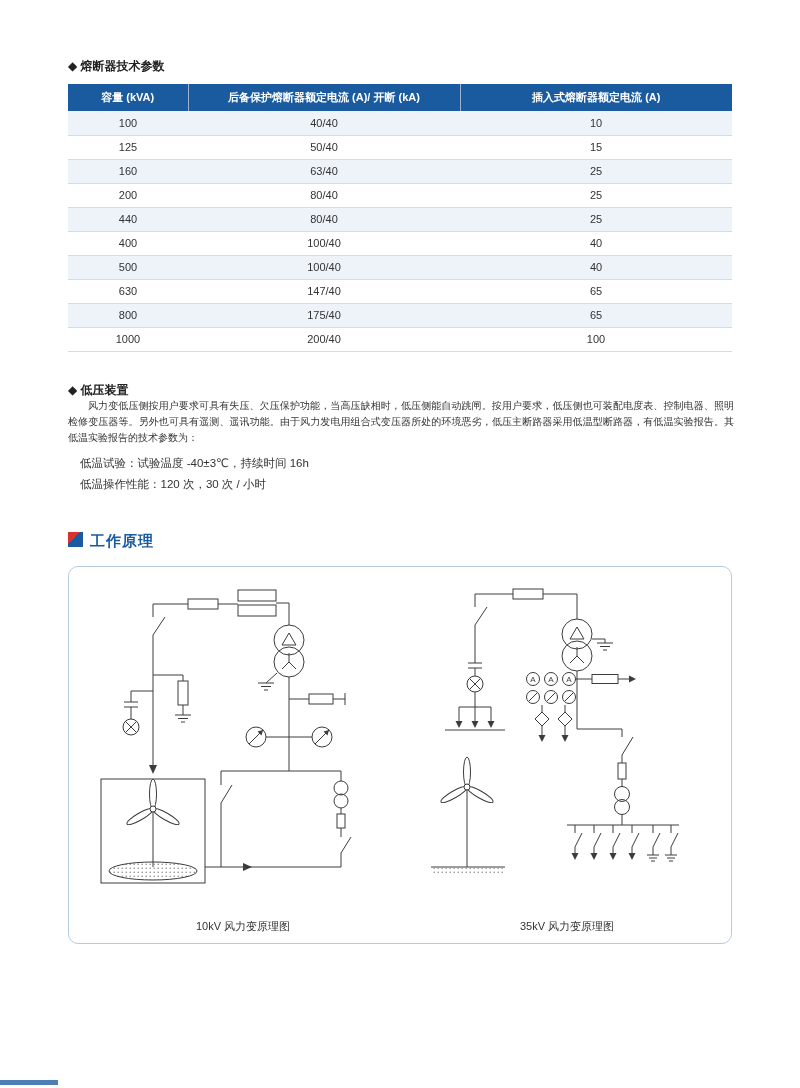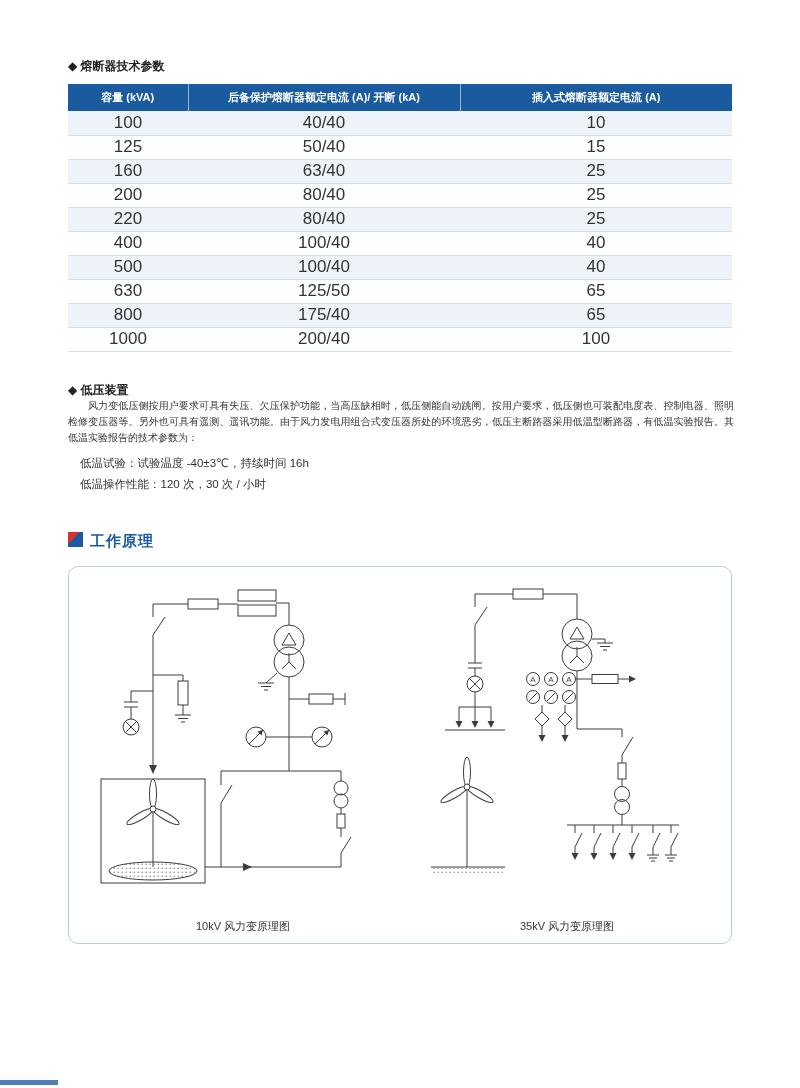--- a/index.html
+++ b/index.html
@@ -7,21 +7,21 @@
   body { font-family:"Liberation Sans","DejaVu Sans",sans-serif; color:#333; position:relative; overflow:hidden; }
   .page { position:relative; width:800px; height:1085px; background:#fff; }
 
   .sec-label { position:absolute; left:68px; font-size:12px; font-weight:bold; color:#222; }
   #t1 { top:58px; }
   #t2 { top:382px; }
 
   table.fuse-table { position:absolute; left:68px; top:84px; width:664px; border-collapse:collapse; table-layout:fixed; }
   table.fuse-table th { background:#1a5a9e; color:#fff; font-weight:bold; font-size:11px; height:27px; text-align:center;margin-top:32px; }
   table.fuse-table th + th { border-left:1px solid rgba(255,255,255,.55); }
-  table.fuse-table td { height:24px; text-align:center; font-size:17px; color:#333; border-bottom:1px solid #cfdeed; background:#fff; }
+  table.fuse-table td { height:24px; text-align:center; font-size:11px; color:#333; border-bottom:1px solid #cfdeed; background:#fff; }
   table.fuse-table tbody tr:nth-child(odd) td { background:#eef3f9; }
 
   .para { position:absolute; left:68px; top:398px; width:666px; font-size:10px; line-height:16px; color:#333; text-indent:2em; text-align:justify; }
   .line { position:absolute; left:80px; font-size:11.5px; color:#333; }
   #l1 { top:456px; }
   #l2 { top:477px; }
 
   .principle-header { position:absolute; left:68px; top:532px; display:flex; align-items:flex-start; gap:7px; }
   .ph-icon { width:15px; height:15px; display:inline-block;
              background:linear-gradient(135deg,#d9322e 0%,#d9322e 40%,#1a5a9e 40%,#1a5a9e 100%); }
@@ -73,37 +73,37 @@
           <td>160</td>
           <td>63/40</td>
           <td>25</td>
         </tr>
       <tr>
           <td>200</td>
           <td>80/40</td>
           <td>25</td>
         </tr>
       <tr>
-          <td>220</td>
+          <td>440</td>
           <td>80/40</td>
           <td>25</td>
         </tr>
       <tr>
           <td>400</td>
           <td>100/40</td>
           <td>40</td>
         </tr>
       <tr>
           <td>500</td>
           <td>100/40</td>
           <td>40</td>
         </tr>
       <tr>
           <td>630</td>
-          <td>125/50</td>
+          <td>147/40</td>
           <td>65</td>
         </tr>
       <tr>
           <td>800</td>
           <td>175/40</td>
           <td>65</td>
         </tr>
       <tr>
           <td>1000</td>
           <td>200/40</td>

